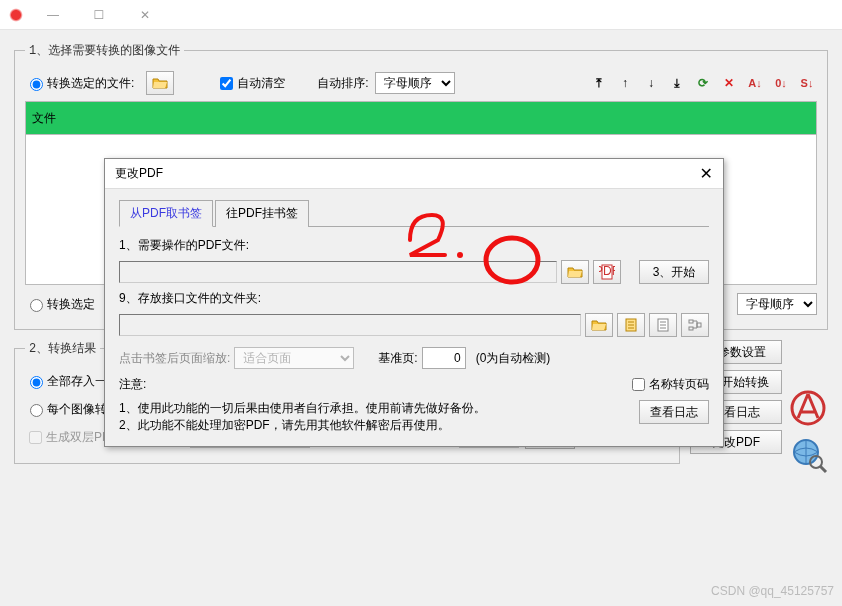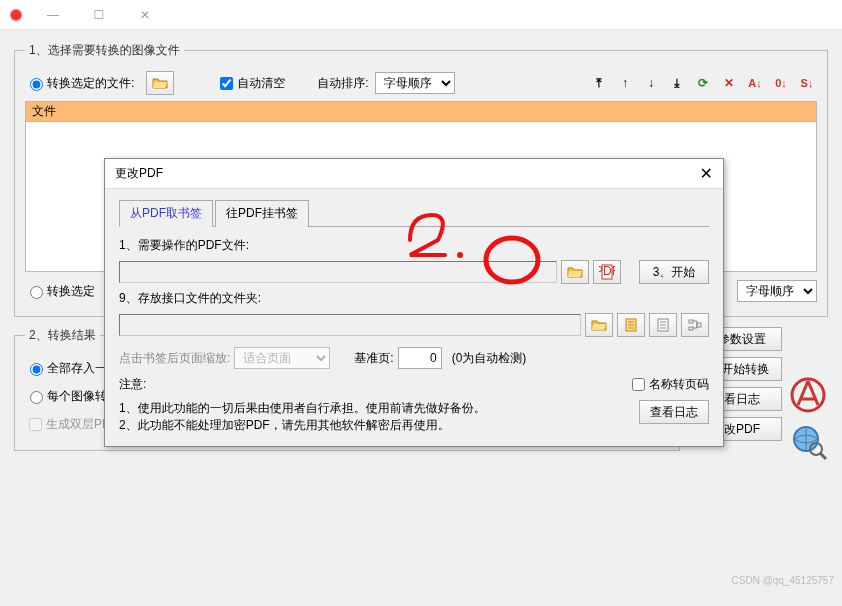--- a/index.html
+++ b/index.html
@@ -8,40 +8,40 @@
 
 .titlebar { height: 30px; background: #fff; display: flex; align-items: center; padding: 0 8px; border-bottom: 1px solid #e5e5e5; }
 .titlebar .app-icon { width: 16px; height: 16px; background: radial-gradient(circle,#e33 40%,#fff 60%); border-radius: 50%; margin-right: 6px; }
 .titlebar .title { color: #999; flex: 1; }
 .titlebar .winbtn { width: 46px; height: 30px; display: flex; align-items: center; justify-content: center; color: #999; }
 
 
 .client { padding: 12px 14px 8px 14px; background: #f0f0f0; height: 576px; }
 
 fieldset.group { border: 1px solid #bbb; background: #f0f0f0; margin: 0 0 10px 0; padding: 8px 10px 10px 10px; position: relative; }
-fieldset.group > legend { color: #333; background: #f0f0f0; padding: 0 4px; }
+fieldset.group > legend { color: #333; background: #f0f0f0; padding: 0 4px; font-family: Liberation Mono, monospace; }
 
 .row { display: flex; align-items: center; gap: 6px; margin: 4px 0; }
 label.radio input { margin-right: 4px; }
 label.radio { display: inline-flex; align-items: center; margin-right: 6px; }
 label.chk { display: inline-flex; align-items: center; }
 label.chk input { margin-right: 4px; }
 
 .icon-btn { width: 28px; height: 24px; border: 1px solid #aaa; background: linear-gradient(#fdfdfd,#e8e8e8); display: inline-flex; align-items: center; justify-content: center; cursor: pointer; }
 .icon-btn svg { width: 16px; height: 16px; }
 
 .btn { height: 24px; padding: 0 10px; border: 1px solid #aaa; background: linear-gradient(#fdfdfd,#e8e8e8); cursor: pointer; display: inline-flex; align-items: center; justify-content: center; min-width: 70px; }
 
 select, input[type=text] { height: 22px; border: 1px solid #aaa; background: #fff; padding: 0 4px; }
 input[type=text].sunken { border: 1px inset #ccc; background: #f0f0f0; }
 
 .toolbar-icons { display: flex; gap: 6px; align-items: center; }
 .tb { width: 20px; height: 20px; display: inline-flex; align-items: center; justify-content: center; font-weight: bold; cursor: pointer; }
 
-.file-header { border: 1px solid #bbb; background: #fdba74; height: 21px; display: flex; align-items: center; padding: 0 6px; margin-top: 6px; }
+.file-header { border: 1px solid #bbb; background: #22c55e; height: 34px; display: flex; align-items: center; padding: 0 6px; margin-top: 6px; }
 
 
 .side-btns { display: flex; flex-direction: column; gap: 6px; width: 92px; }
 
 
 .modal { position: absolute; left: 104px; top: 158px; width: 620px; background: #f0f0f0; border: 1px solid #888; box-shadow: 2px 2px 6px rgba(0,0,0,.3); z-index: 10; }
 .modal .m-title { height: 30px; background: #fff; display: flex; align-items: center; padding: 0 10px; border-bottom: 1px solid #ddd; }
 .modal .m-title .t { flex: 1; }
 .modal .m-title .x { font-size: 16px; width: 30px; text-align: right; }
 .modal .m-body { padding: 10px 14px 12px 14px; }
@@ -54,21 +54,21 @@
 .modal input.path { flex: 1; height: 22px; border: 1px inset #ccc; background: #f0f0f0; }
 
 .muted { color: #888; }
 .disabled { color: #999; }
 
 
 .annot { position: absolute; z-index: 30; pointer-events: none; }
 .big-icon { width: 40px; height: 40px; display: flex; align-items: center; justify-content: center; }
 
 
-.watermark { position: absolute; right: 8px; bottom: 20px; color: #bbb; font-size: 10px; z-index: 50; margin-left: 12px; }
+.watermark { position: absolute; right: 8px; bottom: 8px; color: #bbb; font-size: 12px; z-index: 50; margin-left: 12px; }
 </style>
 </head>
 <body>
 
 <div class="titlebar">
   <div class="app-icon"></div>
   <div class="winbtn">—</div>
   <div class="winbtn">☐</div>
   <div class="winbtn">✕</div>
 </div>
@@ -270,21 +270,21 @@
             <rect x="2" y="3" width="4" height="3" fill="none" stroke="#888"></rect>
             <rect x="2" y="10" width="4" height="3" fill="none" stroke="#888"></rect>
             <rect x="10" y="6" width="4" height="4" fill="none" stroke="#888"></rect>
             <path d="M6 4 H10 V8 M6 11 H10 V8" fill="none" stroke="#888"></path>
           </svg>
       </div>
     </div>
 
     <div class="field-row" style="margin-top:10px">
       <span class="muted">点击书签后页面缩放:</span>
-      <select style="width:96px" disabled="" class="disabled">
+      <select style="width:120px" disabled="" class="disabled">
         <option>适合页面</option>
       </select>
       <div style="width:16px"></div>
       <span>基准页:</span>
       <input type="text" style="width: 44px; text-align: right;" value="0">
       <span style="margin-left:6px">(0为自动检测)</span>
     </div>
     <div class="field-row">
       <span>注意:</span>
       <div style="flex:1"></div>

